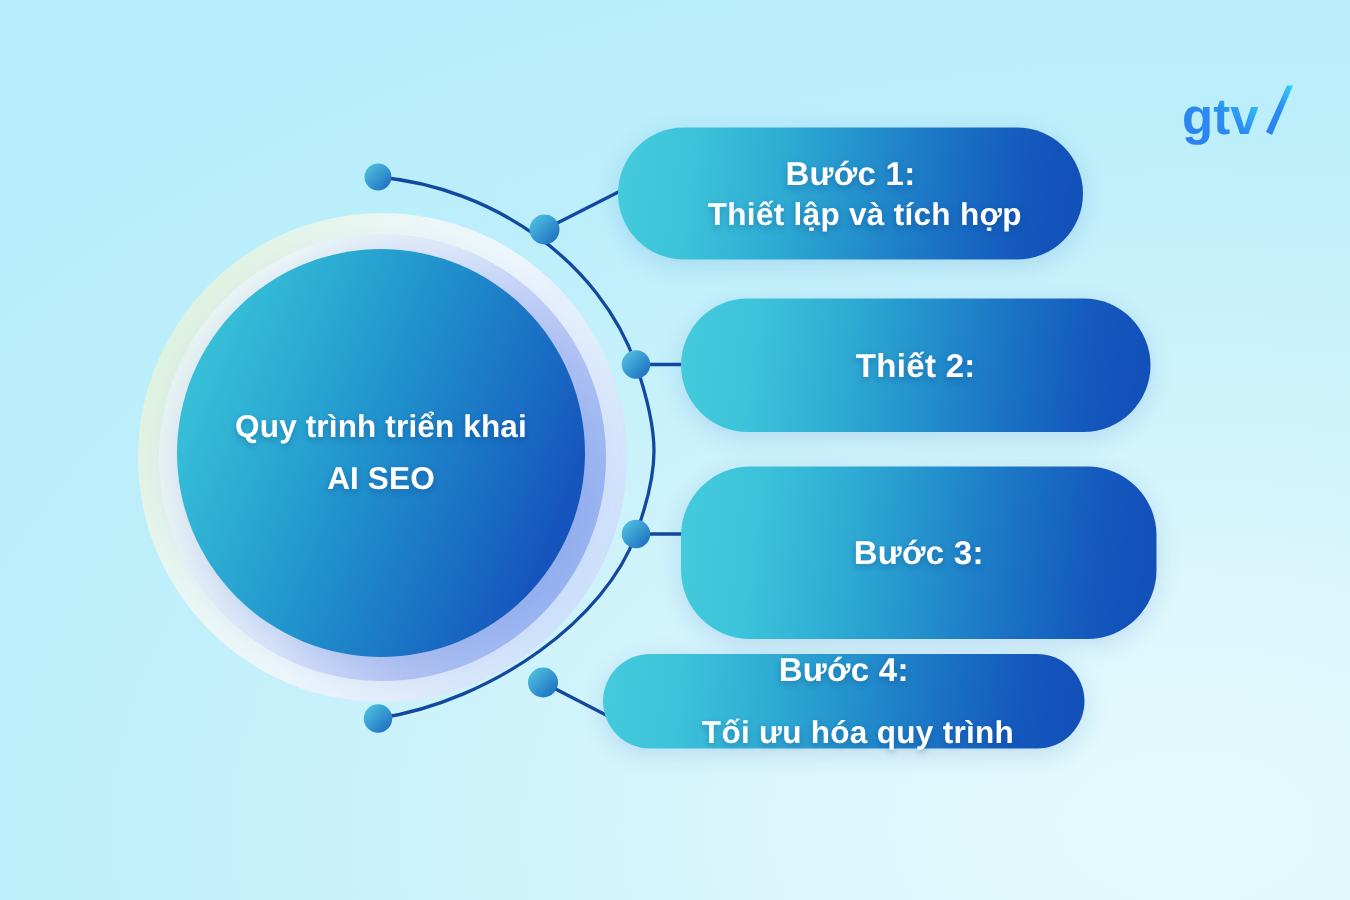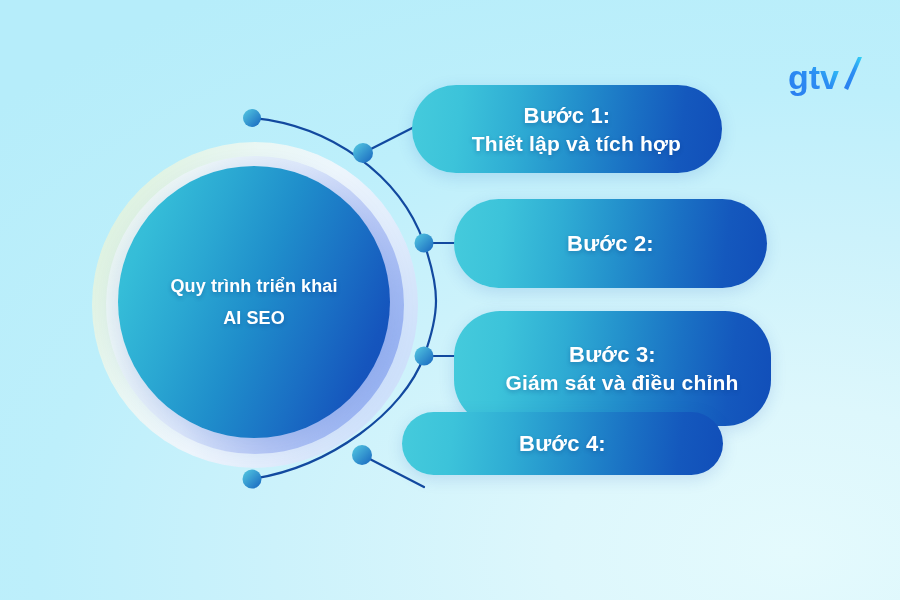--- a/index.html
+++ b/index.html
@@ -81,21 +81,21 @@
     left: 26px;
     top: 24px;
     width: 272px;
     height: 272px;
     display: flex;
     flex-direction: column;
     align-items: center;
     justify-content: center;
     gap: 11px;
     color: #ffffff;
-    font-size: 18px;
+    font-size: 21px;
     font-weight: bold;
     letter-spacing: .1px;
     text-align: center;
     text-shadow: 0 2px 4px rgba(9,48,120,.30);
     line-height: 1.12;
   }
 
   
   #wires {
     position: absolute;
@@ -136,21 +136,21 @@
     font-size: 21px;
     font-weight: bold;
     letter-spacing: .2px;
     white-space: nowrap;
     margin-left: 19px;
   }
 
   #pill-1 { left: 412px; top: 85px;  width: 310px; height: 88px; }
   #pill-2 { left: 454px; top: 199px; width: 313px; height: 89px; }
   #pill-3 { left: 454px; top: 311px; width: 317px; height: 115px; }
-  #pill-4 { left: 402px; top: 412px; width: 321px; height: 63px; gap: 17px; }
+  #pill-4 { left: 402px; top: 436px; width: 321px; height: 63px; gap: 17px; }
 
   
   #logo {
     position: absolute;
     right: 36px;
     top: 54px;
     width: 76px;
     height: 48px;
   }
 </style>
@@ -196,30 +196,30 @@
       <span>AI SEO</span>
     </div>
   </div>
 
   <div class="pill" id="pill-1">
     <span class="step">Bước 1:</span>
     <span class="desc">Thiết lập và tích hợp</span>
   </div>
 
   <div class="pill" id="pill-2">
-    <span class="step">Bước 2:</span>
+    <span class="step">Thiết 2:</span>
   </div>
 
   <div class="pill" id="pill-3">
     <span class="step">Bước 3:</span>
-    <span class="desc">Giám sát và điều chỉnh</span>
   </div>
 
   <div class="pill" id="pill-4">
     <span class="step">Bước 4:</span>
+    <span class="desc">Tối ưu hóa quy trình</span>
   </div>
 
   <svg id="logo" viewBox="0 0 76 48">
     <defs>
       <linearGradient id="logoGrad" x1="0" y1="1" x2="1" y2="0">
         <stop offset="0%" stop-color="#2b7ef0"></stop>
         <stop offset="55%" stop-color="#2b8ef3"></stop>
         <stop offset="100%" stop-color="#32d4f6"></stop>
       </linearGradient>
     </defs>

